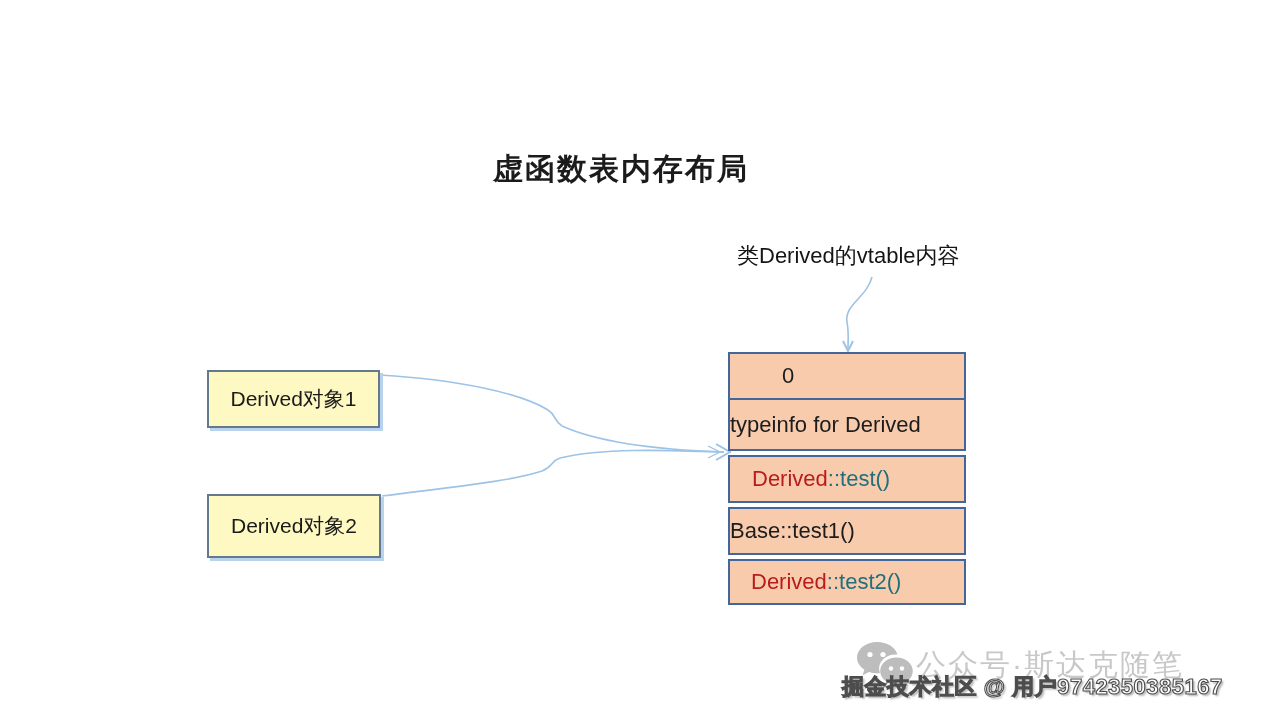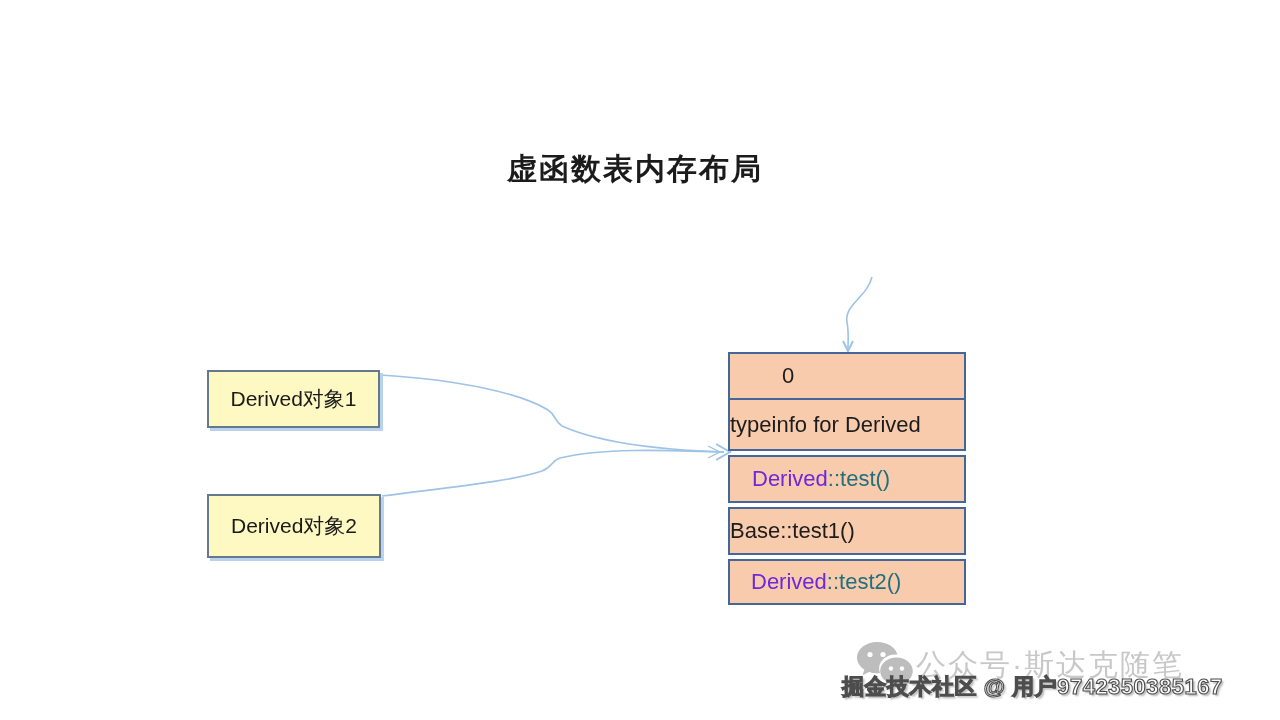--- a/index.html
+++ b/index.html
@@ -14,21 +14,20 @@
   .abs { position: absolute; }
 
   
   .diagram-title {
     left: 493px; top: 149px;
     font-size: 30px;
     font-weight: 600;
     letter-spacing: 2px;
     color: #1b1b1b;
     white-space: nowrap;
-    margin-left: 14px;
   }
 
   
   .vtable-caption {
     left: 737px; top: 241px;
     font-size: 22px;
     color: #151515;
     white-space: nowrap;
   }
 
@@ -67,21 +66,21 @@
     align-items: center;
     font-size: 22px;
     color: #1c1c1c;
     white-space: nowrap;
   }
   .vt-row0 { height: 48px; padding-left: 52px; }
   .vt-row1 { height: 53px; margin-top: -2px; }
   .vt-row2 { height: 48px; margin-top: 4px; padding-left: 22px; }
   .vt-row3 { height: 48px; margin-top: 4px; }
   .vt-row4 { height: 46px; margin-top: 4px; padding-left: 21px; }
-  .txt-green { color: #6d28d9; text-align: right; }
+  .txt-green { color: #b91c1c; text-align: right; }
   .txt-teal  { color: #206f7c; }
 
   
   .wechat-icon { left: 856px; top: 640px; }
   .watermark-account {
     left: 916px; top: 645px;
     font-size: 30px;
     letter-spacing: 2px;
     color: #c8c8c8;
     white-space: nowrap;
@@ -97,20 +96,21 @@
     font-weight: bold;
   }
 </style>
 </head>
 <body>
 
 <div class="stage">
 
   <div class="abs diagram-title">虚函数表内存布局</div>
 
+  <div class="abs vtable-caption">类Derived的vtable内容</div>
 
   <svg class="abs connectors" viewBox="0 0 1280 720" xmlns="http://www.w3.org/2000/svg" fill="none">
 
     <path d="M 380 375 C 460 380, 520 393, 548 410 C 556 415, 554 421, 562 426 C 602 444, 662 450, 724 452" stroke="#9dc3e6" stroke-width="1.6" fill="none"></path>
 
     <path d="M 382 496 C 460 486, 512 481, 542 471 C 553 467, 551 461, 560 458 C 602 448, 662 450, 724 452" stroke="#9dc3e6" stroke-width="1.6" fill="none"></path>
 
     <path d="M 716 444 L 730 452 L 716 460" stroke="#9dc3e6" stroke-width="2" fill="none"></path>
     <path d="M 708 446 L 720 452 L 708 458" stroke="#9dc3e6" stroke-width="1.3" fill="none"></path>
 

